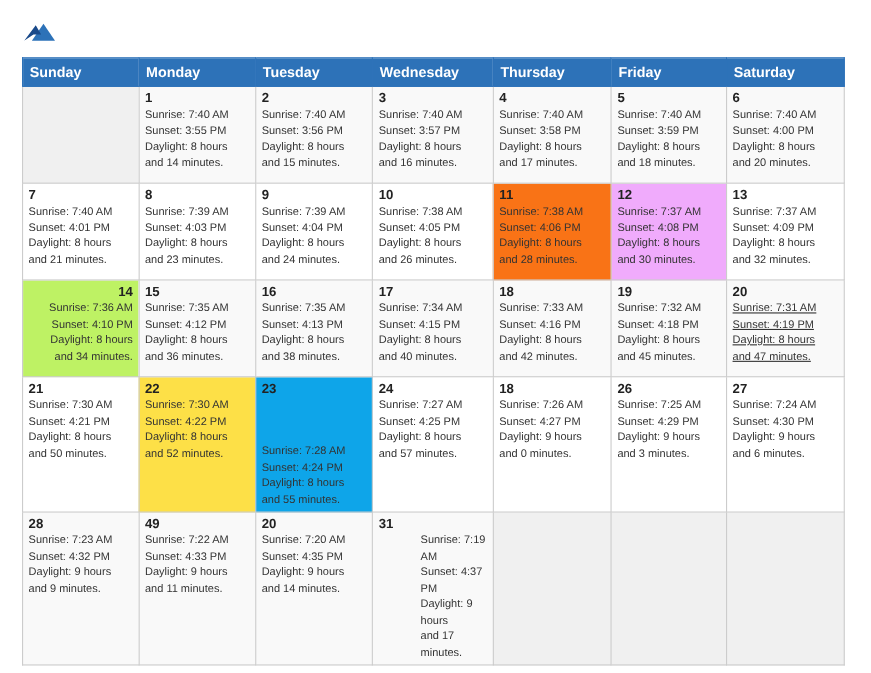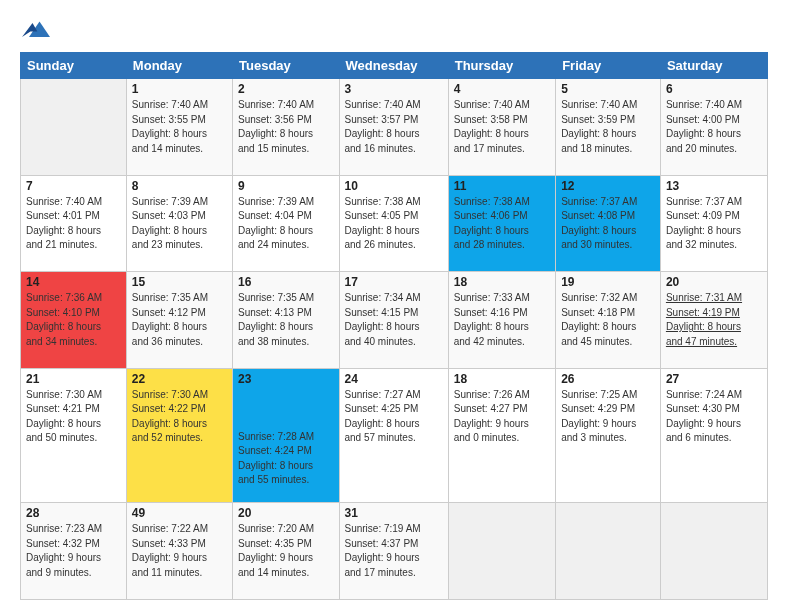--- a/index.html
+++ b/index.html
@@ -202,44 +202,44 @@
 Daylight: 8 hours
 and 24 minutes.</div>
           </td>
           <td style="background: rgb(255, 255, 255);">
             <span class="day-number">10</span>
             <div class="day-info" style="white-space: pre-line;">Sunrise: 7:38 AM
 Sunset: 4:05 PM
 Daylight: 8 hours
 and 26 minutes.</div>
           </td>
-          <td style="background: #0ea5e9;">
+          <td style="background: #f97316;">
             <span class="day-number">11</span>
             <div class="day-info" style="white-space: pre-line;">Sunrise: 7:38 AM
 Sunset: 4:06 PM
 Daylight: 8 hours
 and 28 minutes.</div>
           </td>
-          <td style="background: #0ea5e9; margin-left: 20px;">
+          <td style="background: #f0abfc; margin-left: 20px;">
             <span class="day-number">12</span>
             <div class="day-info" style="white-space: pre-line;">Sunrise: 7:37 AM
 Sunset: 4:08 PM
 Daylight: 8 hours
 and 30 minutes.</div>
           </td>
           <td style="background: rgb(255, 255, 255);">
             <span class="day-number">13</span>
             <div class="day-info" style="white-space: pre-line;">Sunrise: 7:37 AM
 Sunset: 4:09 PM
 Daylight: 8 hours
 and 32 minutes.</div>
           </td>
         </tr>
         <tr>
-          <td style="background: #ef4444;">
+          <td style="background: #bef264; text-align: right;">
             <span class="day-number">14</span>
             <div class="day-info" style="white-space: pre-line;">Sunrise: 7:36 AM
 Sunset: 4:10 PM
 Daylight: 8 hours
 and 34 minutes.</div>
           </td>
           <td style="background: rgb(249, 249, 249);">
             <span class="day-number">15</span>
             <div class="day-info" style="white-space: pre-line;">Sunrise: 7:35 AM
 Sunset: 4:12 PM
@@ -350,21 +350,21 @@
           </td>
           <td style="background: rgb(249, 249, 249);">
             <span class="day-number">20</span>
             <div class="day-info" style="white-space: pre-line;">Sunrise: 7:20 AM
 Sunset: 4:35 PM
 Daylight: 9 hours
 and 14 minutes.</div>
           </td>
           <td style="background: rgb(249, 249, 249);">
             <span class="day-number">31</span>
-            <div class="day-info" style="white-space: pre-line;">Sunrise: 7:19 AM
+            <div class="day-info" style="white-space: pre-line; margin-left: 38px;">Sunrise: 7:19 AM
 Sunset: 4:37 PM
 Daylight: 9 hours
 and 17 minutes.</div>
           </td>
           <td class="empty-cell" style="background: rgb(240, 240, 240);"></td>
           <td class="empty-cell" style="background: rgb(240, 240, 240);"></td>
           <td class="empty-cell" style="background: rgb(240, 240, 240);"></td>
         </tr>
       </tbody>
   </table>

